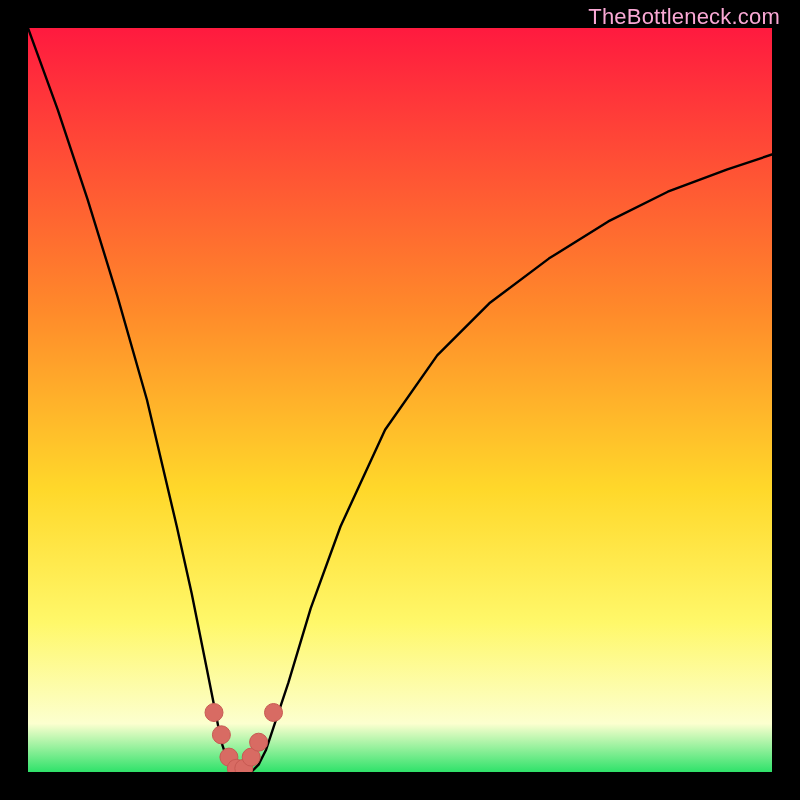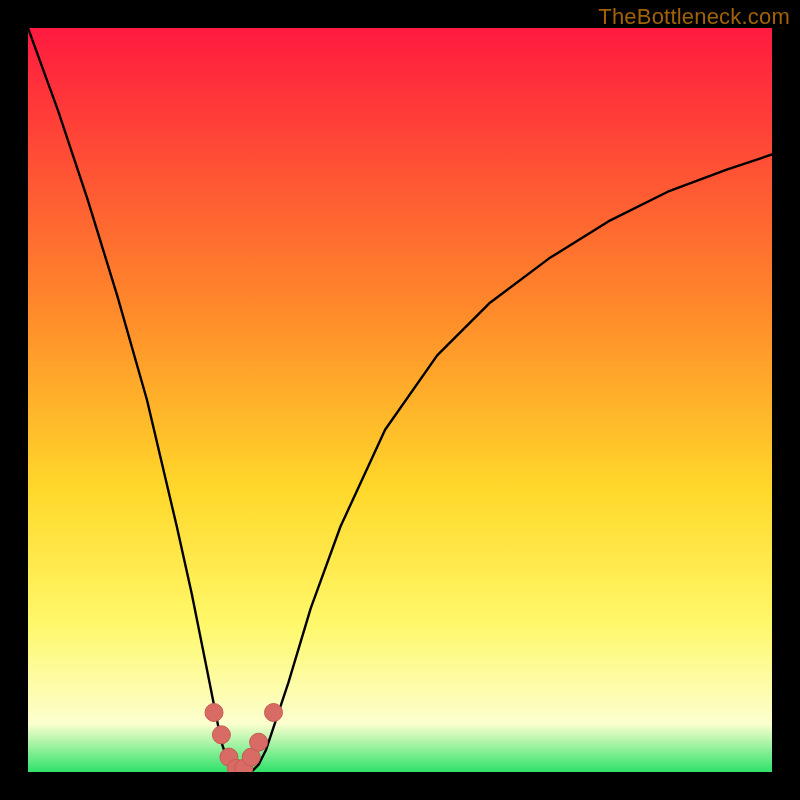--- a/index.html
+++ b/index.html
@@ -21,22 +21,22 @@
     position: absolute;
     top: 28px;
     left: 28px;
     width: 744px;
     height: 744px;
     overflow: hidden;
   }
   .watermark {
     position: absolute;
     top: 4px;
-    right: 10px;
-    color: #a16207;
+    right: 20px;
+    color: #f9a8d4;
     font-size: 22px;
     font-weight: 500;
     letter-spacing: 0.2px;
     user-select: none;
   }
 </style>
 </head>
 <body>
 
 <div class="frame">

